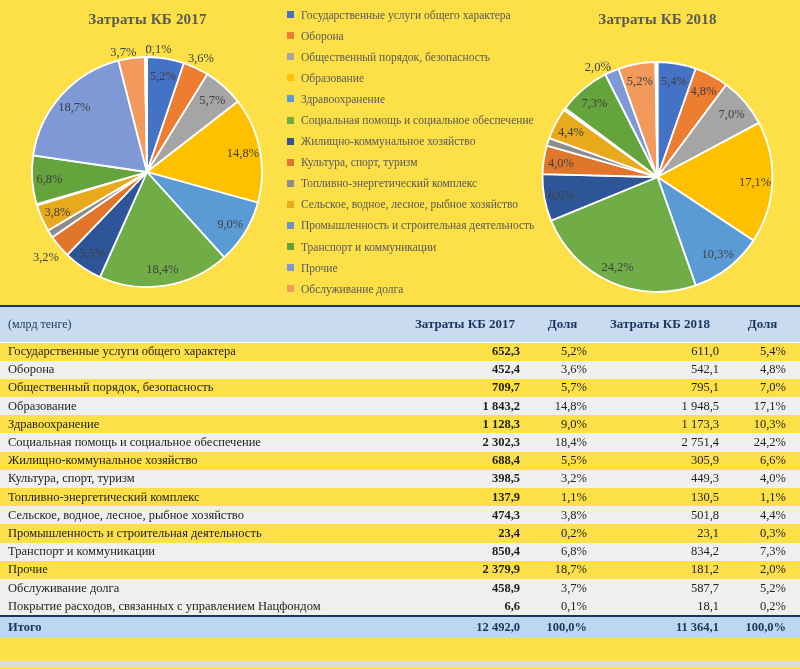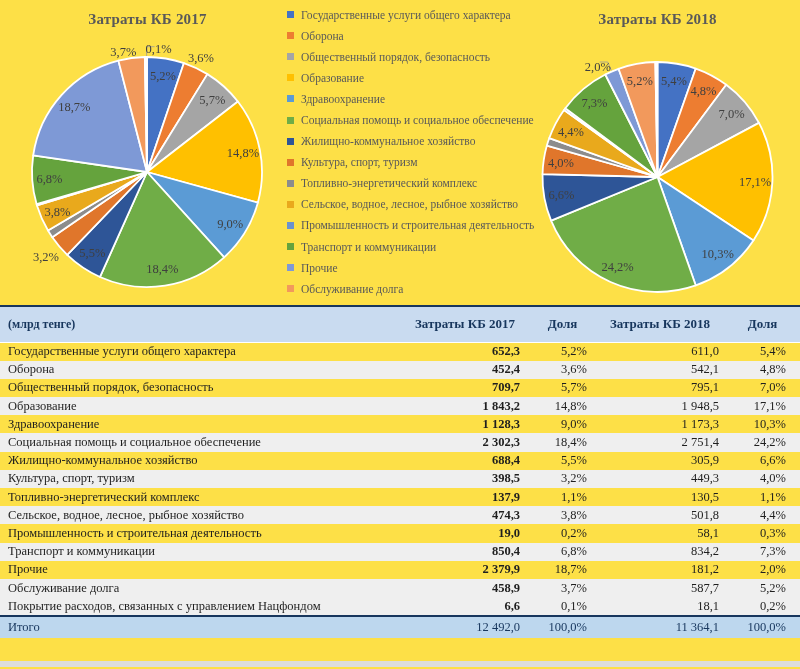--- a/index.html
+++ b/index.html
@@ -15,30 +15,30 @@
   .leg-item{display:flex;align-items:center;height:21.1px;}
   .leg-bullet{width:7px;height:7px;flex:0 0 7px;margin-right:7px;}
   .leg-label{font-size:11.5px;color:#595959;white-space:nowrap;}
   .tbl-wrap{position:absolute;left:0;top:305px;width:800px;}
   table{border-collapse:collapse;table-layout:fixed;width:800px;
         font-family:"Liberation Serif","DejaVu Serif",serif;}
   col.c-name{width:400px;} col.c-v17{width:130px;} col.c-s17{width:65px;}
   col.c-v18{width:130px;} col.c-s18{width:75px;}
   thead tr{background:#C9DBF0;height:36px;border-top:2px solid #17365D;border-bottom:1px solid #fff;}
   th{color:#17365D;font-size:13px;font-weight:bold;text-align:center;vertical-align:middle;padding:0;}
-  th.h-unit{font-size:12px;font-weight:bold;text-align:left;padding-left:8px;}
+  th.h-unit{font-size:12px;font-weight:normal;text-align:left;padding-left:8px;}
   tbody td{height:18.2px;font-size:12.5px;color:#1f1f1f;vertical-align:middle;padding:0;line-height:13px;}
   tbody tr.alt{background:#EFEFEF;}
   td.c-name{text-align:left;padding-left:8px;white-space:nowrap;overflow:hidden;}
   td.c-v17{text-align:right;padding-right:10px;font-weight:bold;}
   td.c-s17{text-align:right;padding-right:8px;}
   td.c-v18{text-align:right;padding-right:6px;margin-top:41px;}
   td.c-s18{text-align:right;padding-right:14px;}
   tr.total-row{background:#BDD7EE;height:22px;border-top:2px solid #17365D;}
-  tr.total-row td{font-weight:normal;color:#17365D;font-size:12.5px;}
+  tr.total-row td{font-weight:bold;color:#17365D;font-size:12.5px;}
   .bottom-strip{position:absolute;left:0;top:661px;width:800px;height:6px;background:#DDDDDD;}
   text.plabel{font-size:12.5px;fill:#3f3f3f;font-family:"Liberation Serif","DejaVu Serif",serif;}
 </style>
 </head>
 <body>
 
 <div class="screen">
 
   <div class="chart-box" id="chart-2017">
     <div class="chart-title">Затраты КБ 2017</div>
@@ -254,23 +254,23 @@
           </tr>
           <tr class="alt">
             <td class="c-name">Сельское, водное, лесное, рыбное хозяйство</td>
             <td class="c-v17">474,3</td>
             <td class="c-s17">3,8%</td>
             <td class="c-v18">501,8</td>
             <td class="c-s18">4,4%</td>
           </tr>
           <tr>
             <td class="c-name">Промышленность и строительная деятельность</td>
-            <td class="c-v17">19,0</td>
+            <td class="c-v17">23,4</td>
             <td class="c-s17">0,2%</td>
-            <td class="c-v18">58,1</td>
+            <td class="c-v18">23,1</td>
             <td class="c-s18">0,3%</td>
           </tr>
           <tr class="alt">
             <td class="c-name">Транспорт и коммуникации</td>
             <td class="c-v17">850,4</td>
             <td class="c-s17">6,8%</td>
             <td class="c-v18">834,2</td>
             <td class="c-s18">7,3%</td>
           </tr>
           <tr>

